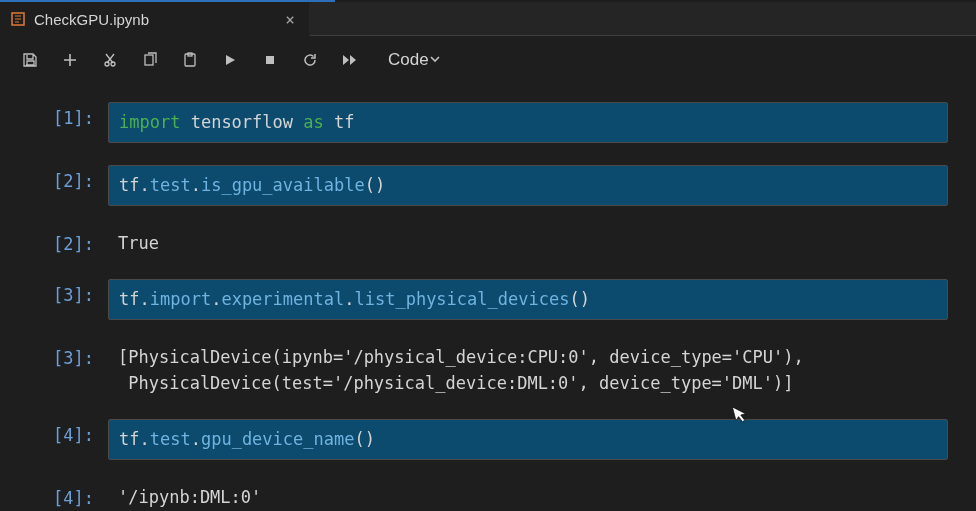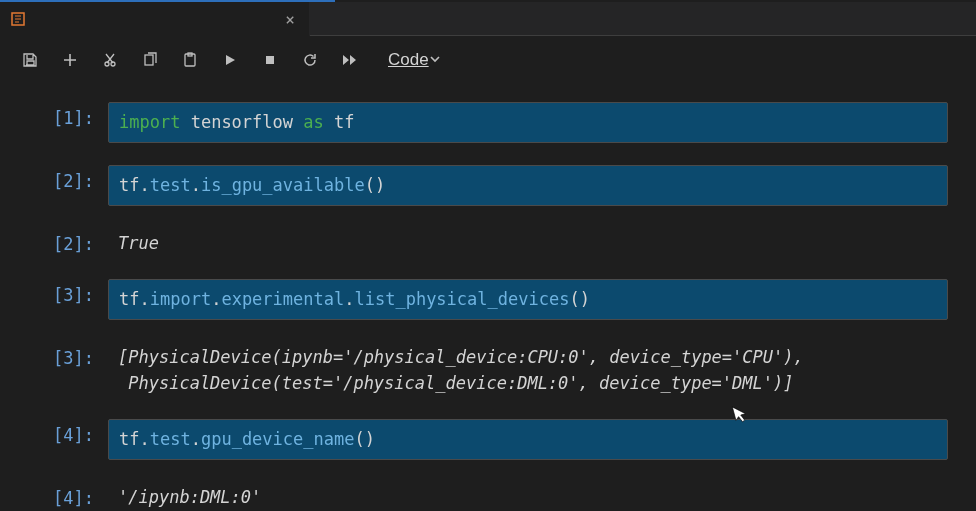--- a/index.html
+++ b/index.html
@@ -44,21 +44,20 @@
     gap: 20px;
     padding: 10px 14px 10px 20px;
     height: 48px;
   }
   .tb { color: #bfbfbf; display:flex; align-items:center; justify-content:center; width:20px; height:20px; cursor:pointer; }
   .toolbar .celltype {
     display:flex; align-items:center; 
     font-family:'Segoe UI',sans-serif;
     font-size:17px; color:#d4d4d4; margin-left:8px;
     cursor:pointer;
-    text-decoration:underline;
   }
   .chevdown { color:#bfbfbf; }
 
   .notebook {
     padding: 18px 28px 0 28px;
   }
   .cell-row {
     display:flex;
     align-items: stretch;
     margin-bottom: 22px;
@@ -77,21 +76,20 @@
     padding: 6px 10px;
     border-radius:2px;
     white-space: pre;
     line-height: 1.6;
   }
   .output {
     flex:1;
     padding: 2px 10px 0 10px;
     white-space: pre;
     line-height: 1.55;
-    font-style: italic;
   }
   .tk-kw { color:#4caf50; }
   .tk-mod { color:#d4d4d4; }
   .tk-attr { color:#6fb3e0; }
   .tk-func { color:#6fb3e0; }
   .tk-plain { color:#d4d4d4; }
   .cursor-arrow {
     position:absolute;
     top: 404px;
     left: 734px;
@@ -106,20 +104,21 @@
 
 <div class="top-accent"></div>
 <div class="tab-bar">
   <div class="tab">
     <span class="tab-icon">
       <svg width="16" height="16" viewBox="0 0 16 16">
           <rect x="2" y="2" width="12" height="12" fill="none" stroke="#e37933" stroke-width="1.5"></rect>
           <path d="M5 5 h6 M5 8 h6 M5 11 h4" stroke="#e37933" stroke-width="1"></path>
         </svg>
     </span>
+    <span class="tab-label">CheckGPU.ipynb</span>
     <span class="tab-close">×</span>
   </div>
 </div>
 
 <div class="toolbar">
   <span class="tb">
     <svg width="16" height="16" viewBox="0 0 16 16">
         <path d="M2 2h9l3 3v9H2V2zm3 1v4h6V3m-7 10h8v-4H5v4z" fill="none" stroke="#bfbfbf" stroke-width="1.3"></path>
       </svg>
   </span>

